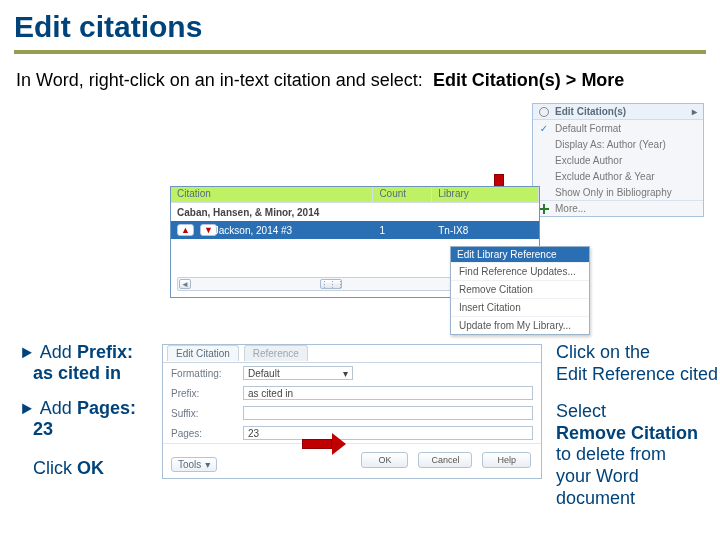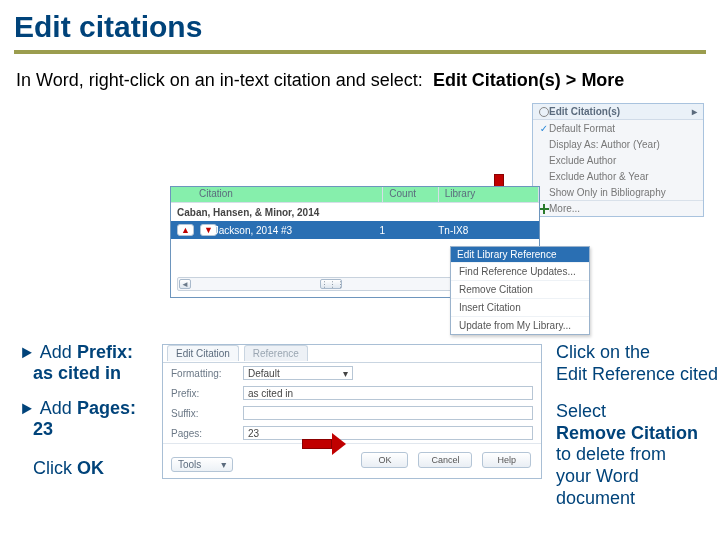--- a/index.html
+++ b/index.html
@@ -30,21 +30,21 @@
 
   
   .ctx {
     position: absolute; top: 103px; left: 532px;
     width: 172px;
     border: 1px solid #a9c3de;
     background: #f4f6f9;
     font-size: 10px;
     color: #777;
   }
-  .ctx-row { display:flex; align-items:center; height:16px; padding:0 6px; gap:0; }
+  .ctx-row { display:flex; align-items:center; height:16px; padding:0 6px; gap:6px; }
   .ctx-head { background:#eaf1f8; border-bottom:1px solid #d0dbe8; font-weight:600; color:#5b6b7d; }
   .ctx-check { color:#2a88d8; font-size:10px; width:10px; text-align:center; }
   .ctx-icon { width:10px; height:10px; display:inline-block; }
   .ctx-plus { position:relative; }
   .ctx-plus::before, .ctx-plus::after { content:""; position:absolute; background:#2a7a2a; }
   .ctx-plus::before { left:4px; top:0; width:2px; height:10px; }
   .ctx-plus::after  { left:0; top:4px; width:10px; height:2px; }
 
   
   .cluster { position:absolute; top:186px; left:170px; width:370px; }
@@ -58,21 +58,21 @@
     height:20px; display:flex; align-items:center; justify-content:space-between;
     padding:0 4px; border-bottom:1px solid #c8d5e2;
   }
   .titlebar .tleft { display:flex; align-items:center; gap:4px; }
   .tb-icon { width:12px; height:12px; background:#d9534f; border-radius:2px; display:inline-block; }
   .closebtn {
     width:32px; height:16px; background:#d9534f; border-radius:3px;
     color:#fff; display:flex; align-items:center; justify-content:center;
     font-size:11px; font-weight:700; line-height:1;
   }
-  .cheader { display:flex; border-bottom:1px solid #d6dee8; background:#86efac; height:16px;padding-left:22px; }
+  .cheader { display:flex; border-bottom:1px solid #d6dee8; background:#bef264; height:16px; }
   .cheader > div { padding:1px 6px; border-right:1px solid #d6dee8; color:#5b6b7d; }
   .row { display:flex; align-items:center; height:18px; }
   .row > div { padding:0 6px; }
   .row.sel { background:#2a6fb3; color:#fff; }
   .btn-sm {
     display:inline-block; padding:1px 5px; margin:2px;
     border:1px solid #b4c5d6; border-radius:3px;
     background:linear-gradient(#fff,#e9eef4);
     color:#555; font-size:9px;
   }
@@ -136,21 +136,21 @@
   .flabel { width:58px; color:#6b7886; }
   .ftext {
     flex:1; height:14px; border:1px solid #b7c6d5; background:#fff;
     padding:0 4px; font-size:10px; color:#444; display:flex; align-items:center;
   }
   .btnrow {
     display:flex; justify-content:space-between; align-items:center;
     padding:4px 8px 6px 8px; border-top:1px solid #e1e7ee;
   }
   .dd {
-    display:inline-flex; align-items:flex-end; gap:20px;
+    display:inline-flex; align-items:flex-end; gap:4px;
     border:1px solid #b4c5d6; border-radius:3px; padding:1px 6px;
     background:linear-gradient(#fff,#ecf1f6); font-size:10px; color:#5b6b7d;margin-top:9px;
   }
   .okgroup { display:flex; gap:6px; }
 
   
   .left-ann {
     position:absolute; left:18px; top:342px; font-size:18px; color:#00437a;
   }
   .la-block { margin-bottom:14px; }

